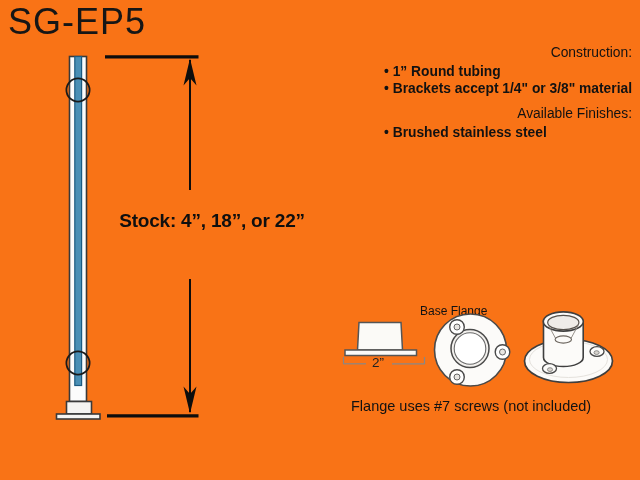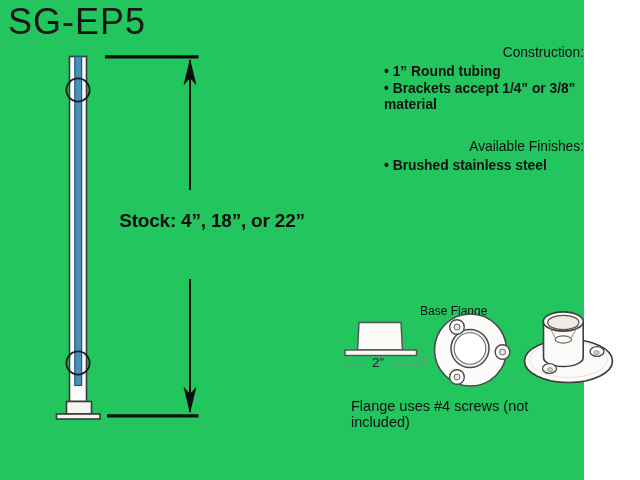--- a/index.html
+++ b/index.html
@@ -6,43 +6,43 @@
   html, body { width: 640px; height: 480px; }
   body {
     font-family: "Liberation Sans", sans-serif;
     background: #ffffff;
     position: relative;
     overflow: hidden;
     color: #111;
   }
   .canvas {
     position: absolute; left: 0; top: 0;
-    width: 584px; height: 480px;
-    background: #22c55e;
+    width: 640px; height: 480px;
+    background: #f97316;
   }
   .page-title {
     position: absolute; left: 8px; top: 1px;
     font-size: 36px; font-weight: 400; letter-spacing: 1px;
     color: #161616;
   }
   .post-svg { position: absolute; left: 40px; top: 50px; }
   .stock-block {
     position: absolute; left: 86px; top: 206px; width: 252px;
     text-align: center; font-weight: bold; font-size: 19px;
     line-height: 30px; color: #0f0f0f; letter-spacing: -0.2px;
   }
   .specs {
     position: absolute; left: 357px; top: 45px;
     font-size: 13.8px; line-height: 16px; color: #121212;
   }
   .specs .heading { margin-bottom: 3px; text-align: right; }
   .specs ul { list-style: none; padding-left: 27px; margin-bottom: 0; }
   .specs li { line-height: 16.5px; font-weight: bold; }
   .specs li::before { content: "• "; }
-  .specs .group2 { margin-top: 25px; }
+  .specs .group2 { margin-top: 9px; }
   .flange-title {
     position: absolute; left: 420px; top: 304px; width: 100px;
     font-size: 12px; color: #121212;
   }
   .side-view-svg { position: absolute; left: 340px; top: 316px; }
   .dim2-label {
     position: absolute; left: 365px; top: 355px; width: 26px;
     text-align: center; font-size: 13.5px; color: #222; background: transparent;
   }
   .top-view-svg { position: absolute; left: 428px; top: 310px; }
@@ -134,15 +134,15 @@
     <line x1="578.4" y1="324.8" x2="571" y2="338.4" stroke="#8a857e" stroke-width="0.9"></line>
     <ellipse cx="563.3" cy="339.5" rx="8.2" ry="3.6" fill="#fbfaf8" stroke="#6b655e" stroke-width="1.1"></ellipse>
     <g>
       <ellipse cx="597" cy="351.5" rx="7" ry="4.8" fill="#fdfcfa" stroke="#4a4a4a" stroke-width="1.3"></ellipse>
       <ellipse cx="596.6" cy="352.6" rx="2.6" ry="1.9" fill="#d8d4ce" stroke="#777" stroke-width="0.8"></ellipse>
       <ellipse cx="549.5" cy="368.5" rx="7" ry="4.8" fill="#fdfcfa" stroke="#4a4a4a" stroke-width="1.3"></ellipse>
       <ellipse cx="550" cy="369.6" rx="2.6" ry="1.9" fill="#d8d4ce" stroke="#777" stroke-width="0.8"></ellipse>
     </g>
   </svg>
 
-  <div class="flange-note">Flange uses #4 screws (not included)</div>
+  <div class="flange-note">Flange uses #7 screws (not included)</div>
 
 </div>
 
 </body></html>

